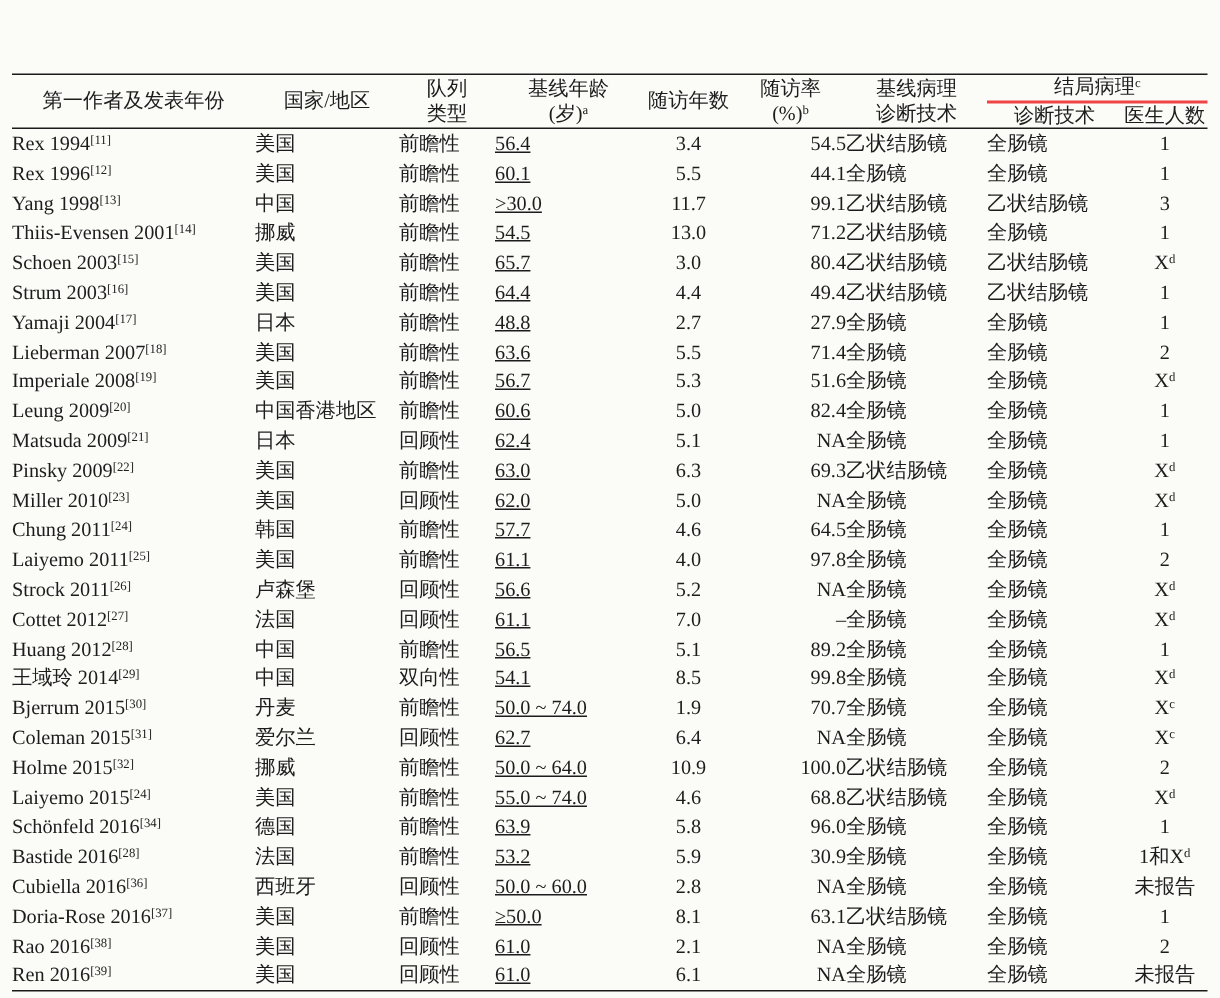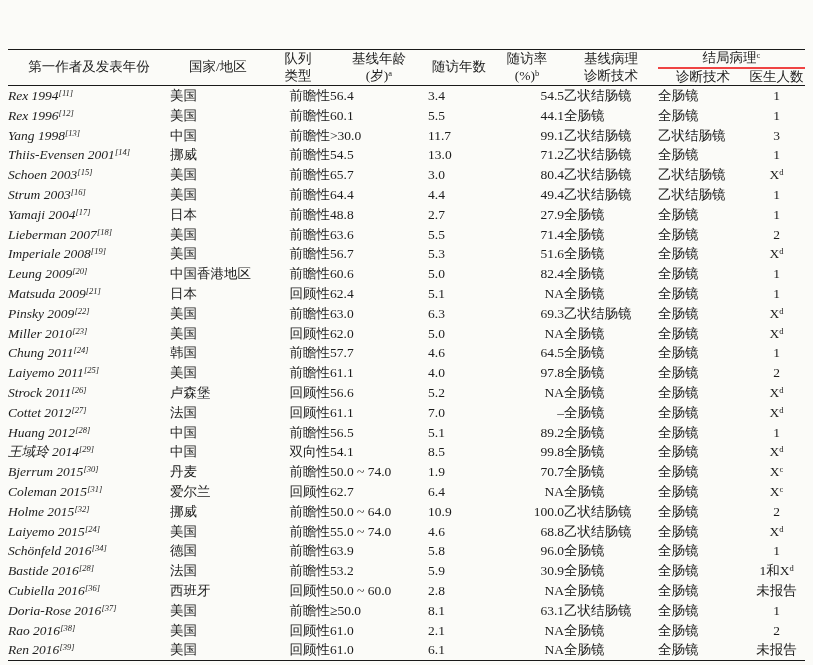--- a/index.html
+++ b/index.html
@@ -41,25 +41,25 @@
     line-height: 19.8px;
     vertical-align: middle;
   }
   sup {
     font-size: 8.5px;
     line-height: 0;
     vertical-align: 4px;
     letter-spacing: 0;
   }
   
-  td.col-author   { text-align: left;  padding-left: 22px; font-style: italic; }
+  td.col-author   { text-align: left;  padding-left: 22px; }
   td.col-country  { text-align: left;  padding-left: 11px; }
-  td.col-cohort   { text-align: right; }
-  td.col-age      { text-align: left;  padding-left: 20px; }
-  td.col-years    { text-align: left; padding-right: 12px; }
+  td.col-cohort   { text-align: left; }
+  td.col-age      { text-align: left;  padding-left: 20px; text-decoration: underline; }
+  td.col-years    { text-align: center; padding-right: 12px; }
   td.col-rate     { text-align: right; padding-right: 12px; }
   td.col-baseline { text-align: left;  padding-left: 21px; }
   td.col-outcome  { text-align: left;  padding-left: 5px; }
   td.col-doctors  { text-align: center; }
 
   .footnote {
     width: 797px;
     margin-top: 4px;
     font-size: 13px;
     line-height: 17.5px;

